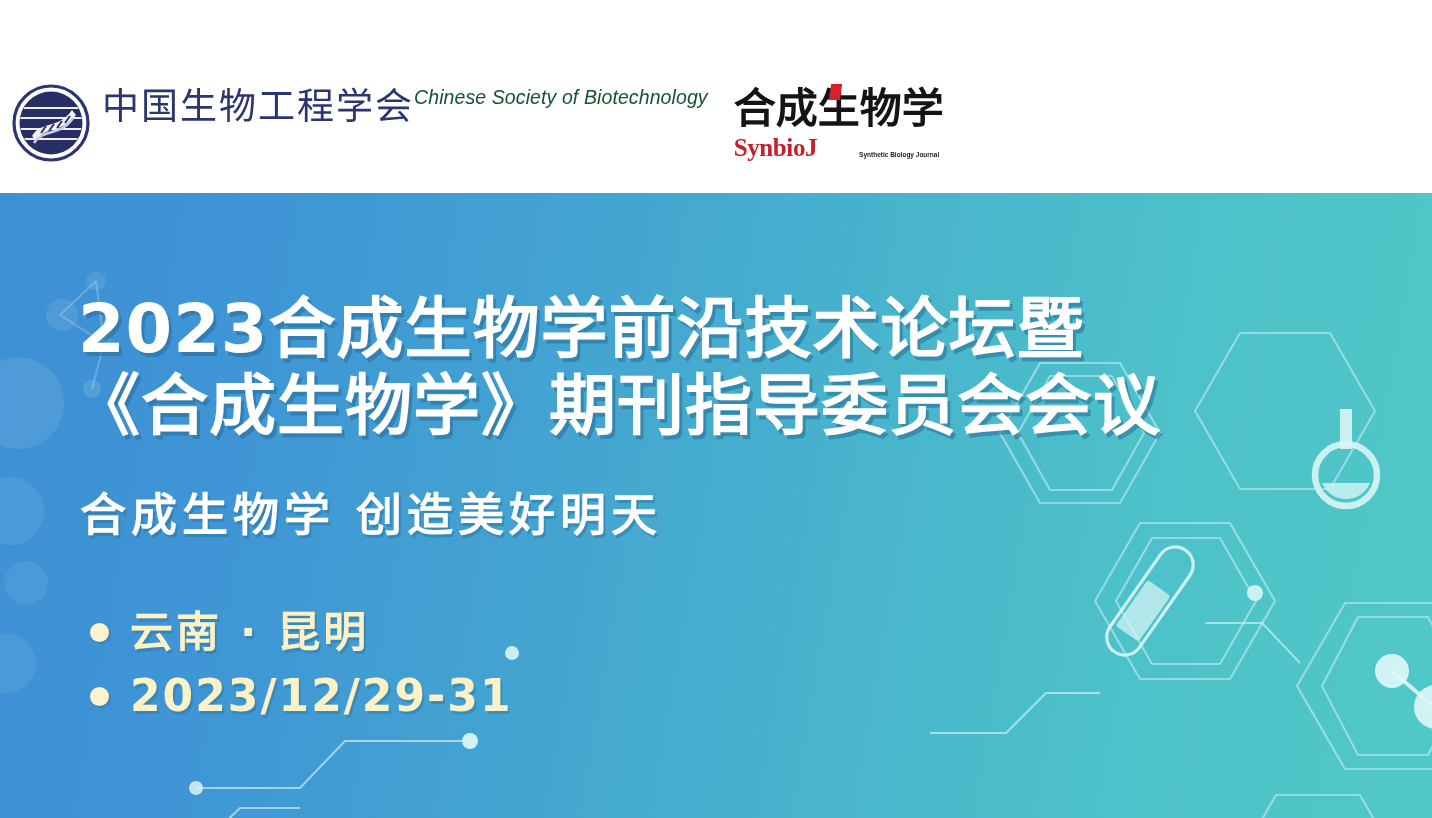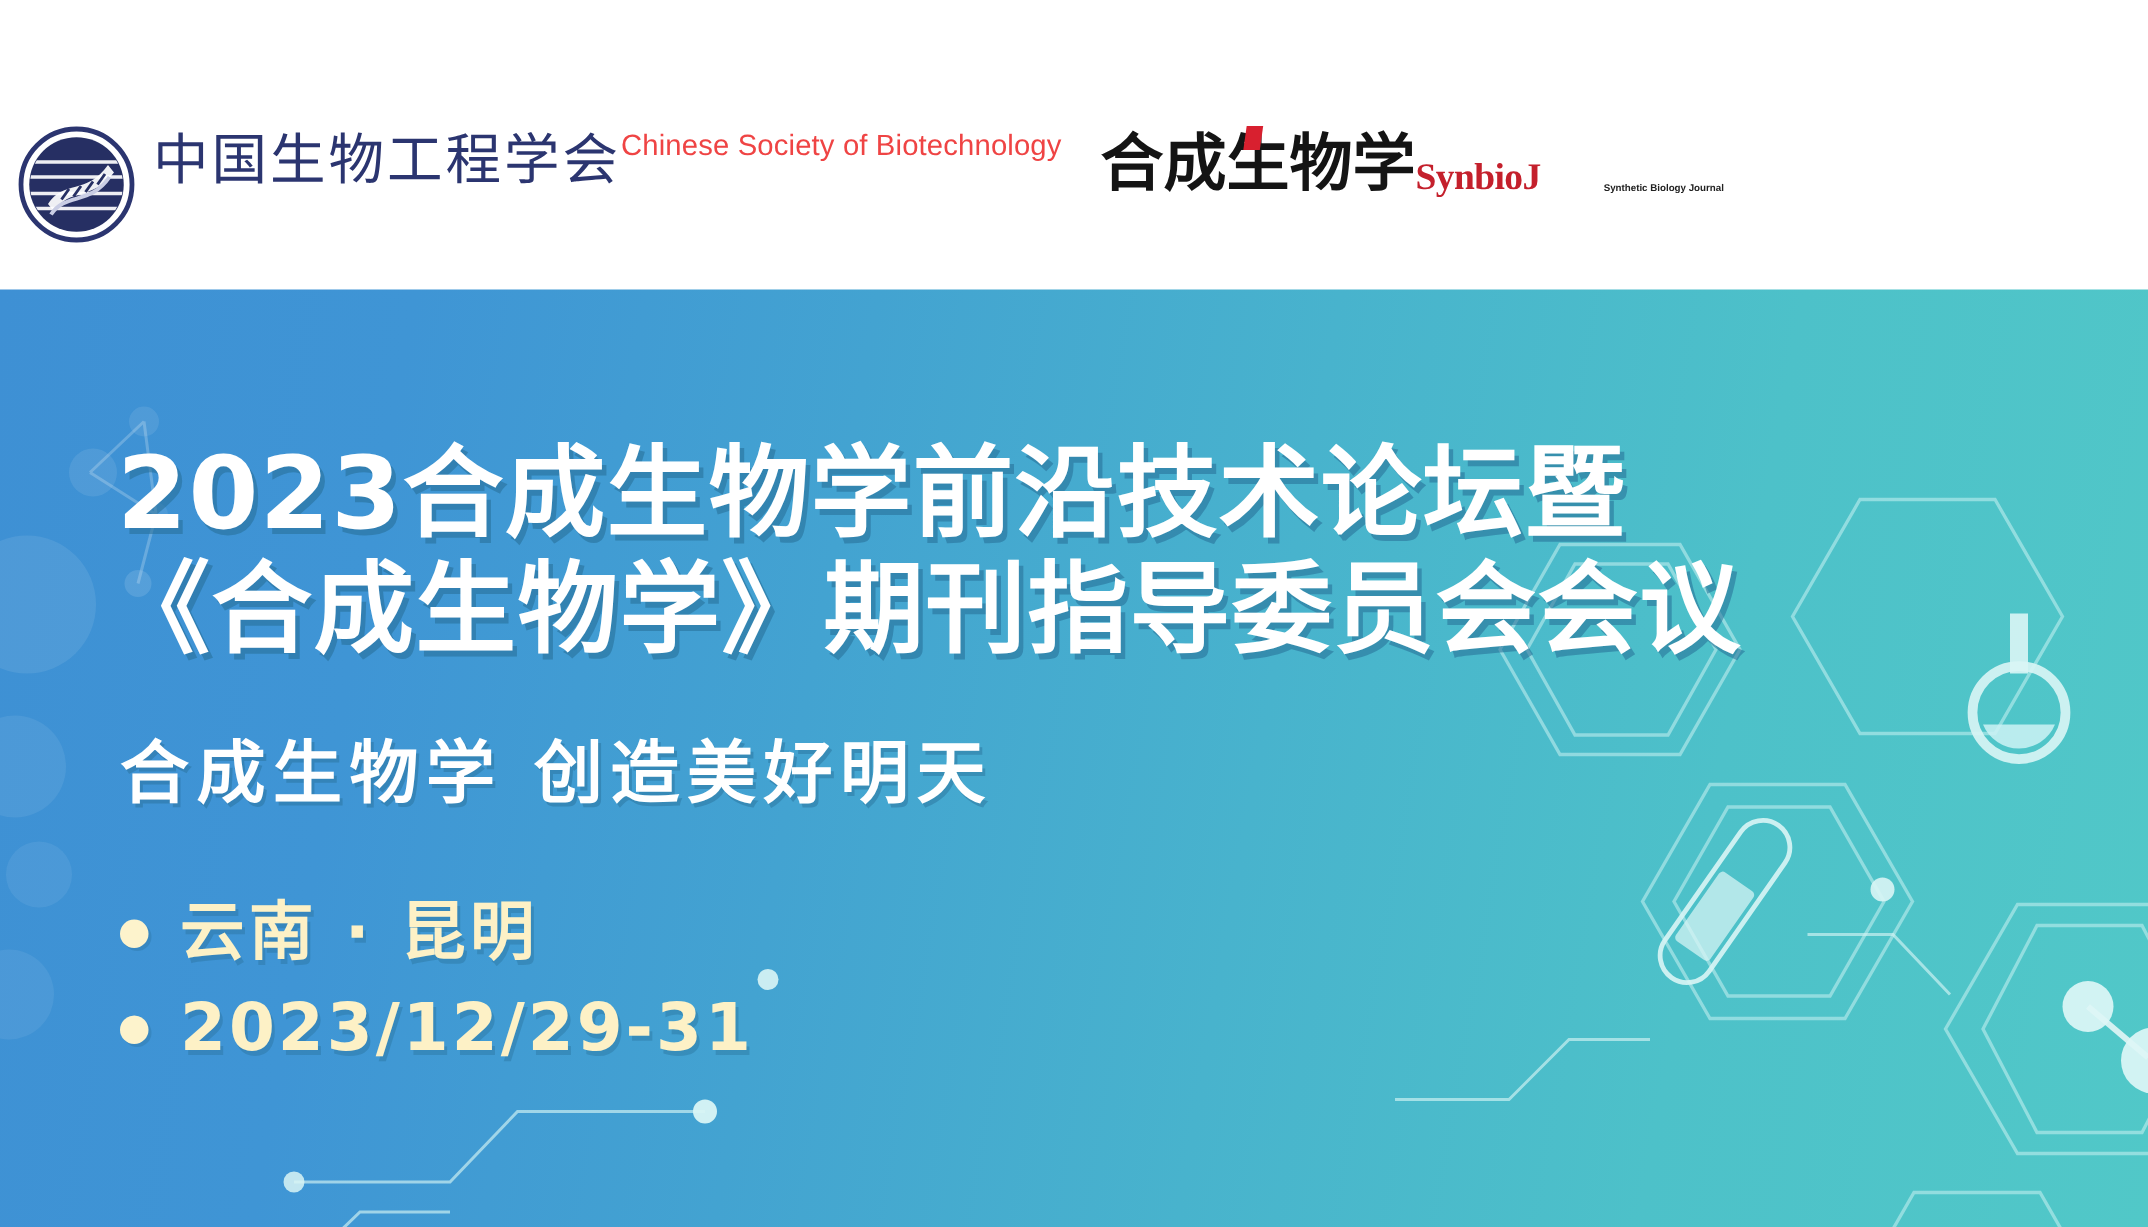--- a/index.html
+++ b/index.html
@@ -67,29 +67,31 @@
   .csb-rule {
     height: 2px;
     background: #2b3570;
     margin: 3px 0 2px 0;
     width: 100%;
   }
   .csb-en {
     font-family: "Liberation Sans", sans-serif;
     font-size: 19.5px;
     line-height: 22px;
-    color: #ef4444;
+    color: #14532d;
     letter-spacing: 0.1px;
     white-space: nowrap;
+    font-style: italic;
   }
 
   
   .journal-logo {
     margin-left: 26px;
     display: flex;
+    flex-direction: column;
     padding-top: 2px;
     position: relative;
   }
   .journal-cn {
     font-family: "DejaVu Sans", "Liberation Sans", sans-serif;
     font-size: 42px;
     line-height: 46px;
     font-weight: 700;
     color: #141414;
     letter-spacing: 0px;
@@ -186,21 +188,21 @@
     letter-spacing: 5px;
     white-space: nowrap;
     text-shadow: 2px 3px 0 rgba(39,110,150,0.45);
   }
 
   .meta-list {
     position: absolute;
     left: 0px;
     top: 395px;
     list-style: none;
-    margin: 2px;
+    margin: 12px;
     padding: 0;
   }
   .meta-item {
     display: flex;
     align-items: center;
     height: 64px;
   }
   .meta-bullet {
     width: 19px;
     height: 19px;

